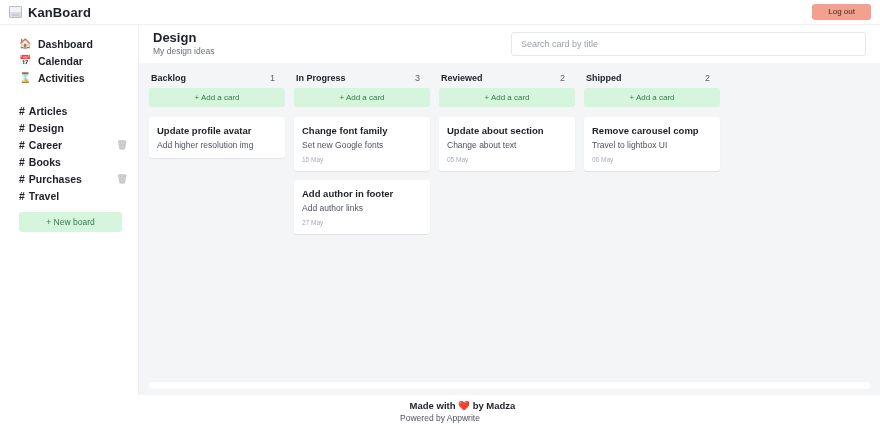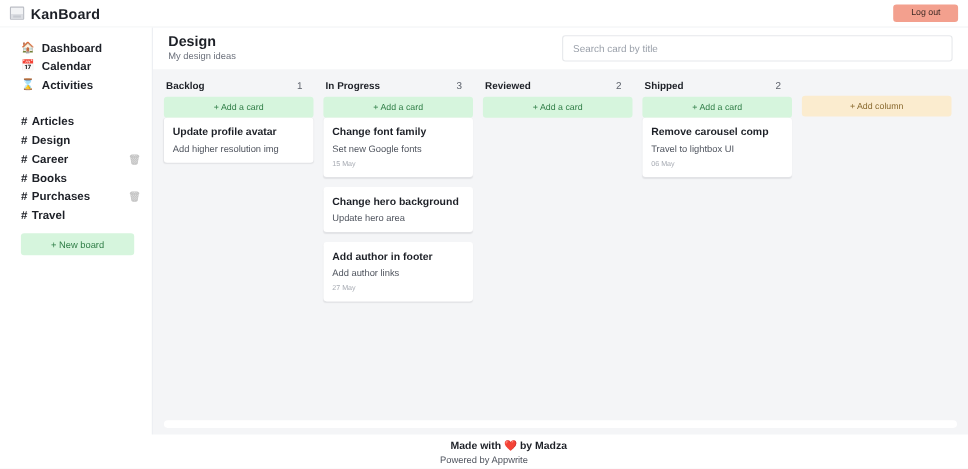--- a/index.html
+++ b/index.html
@@ -194,20 +194,21 @@
     width: 100%;
     background: #d6f5dd;
     color: #2f7d46;
     border: none;
     border-radius: 3px;
     font-family: "Liberation Sans", sans-serif;
     font-size: 8px;
     padding: 5px 0;
     cursor: pointer;
     display: block;
+    margin-bottom: 10px;
   }
   .add-column-col { width: 136px; flex: 0 0 136px; padding-top: 14px; }
   #add-column-btn {
     width: 100%;
     background: #fbeccf;
     color: #8a6a2f;
     border: none;
     border-radius: 3px;
     font-family: "Liberation Sans", sans-serif;
     font-size: 8px;
@@ -361,50 +362,48 @@
             <span class="col-title">In Progress</span>
             <span class="col-count">3</span>
           </div>
           <button class="add-card-btn">+ Add a card</button>
           <div class="card">
             <div class="card-title">Change font family</div>
             <div class="card-desc">Set new Google fonts</div>
             <div class="card-date">15 May</div>
           </div>
           <div class="card">
-            <div class="card-title">Change hero background</div>
-            <div class="card-desc">Update hero area</div>
-          </div>
-          <div class="card">
             <div class="card-title">Add author in footer</div>
             <div class="card-desc">Add author links</div>
             <div class="card-date">27 May</div>
           </div>
         </div>
         <div class="column">
           <div class="col-head">
             <span class="col-title">Reviewed</span>
             <span class="col-count">2</span>
           </div>
           <button class="add-card-btn">+ Add a card</button>
+          <div class="card">
+            <div class="card-title">Update about section</div>
+            <div class="card-desc">Change about text</div>
+            <div class="card-date">05 May</div>
+          </div>
         </div>
         <div class="column">
           <div class="col-head">
             <span class="col-title">Shipped</span>
             <span class="col-count">2</span>
           </div>
           <button class="add-card-btn">+ Add a card</button>
           <div class="card">
             <div class="card-title">Remove carousel comp</div>
             <div class="card-desc">Travel to lightbox UI</div>
             <div class="card-date">06 May</div>
           </div>
-        </div>
-        <div class="add-column-col">
-          <button id="add-column-btn">+ Add column</button>
         </div>
       </div>
 
     <div id="hscrollbar"></div>
   </div>
 </div>
 
 <div id="footer">
   <div id="footer-main">
     <span>Made with </span><span class="heart">❤️</span><span> by Madza</span>

